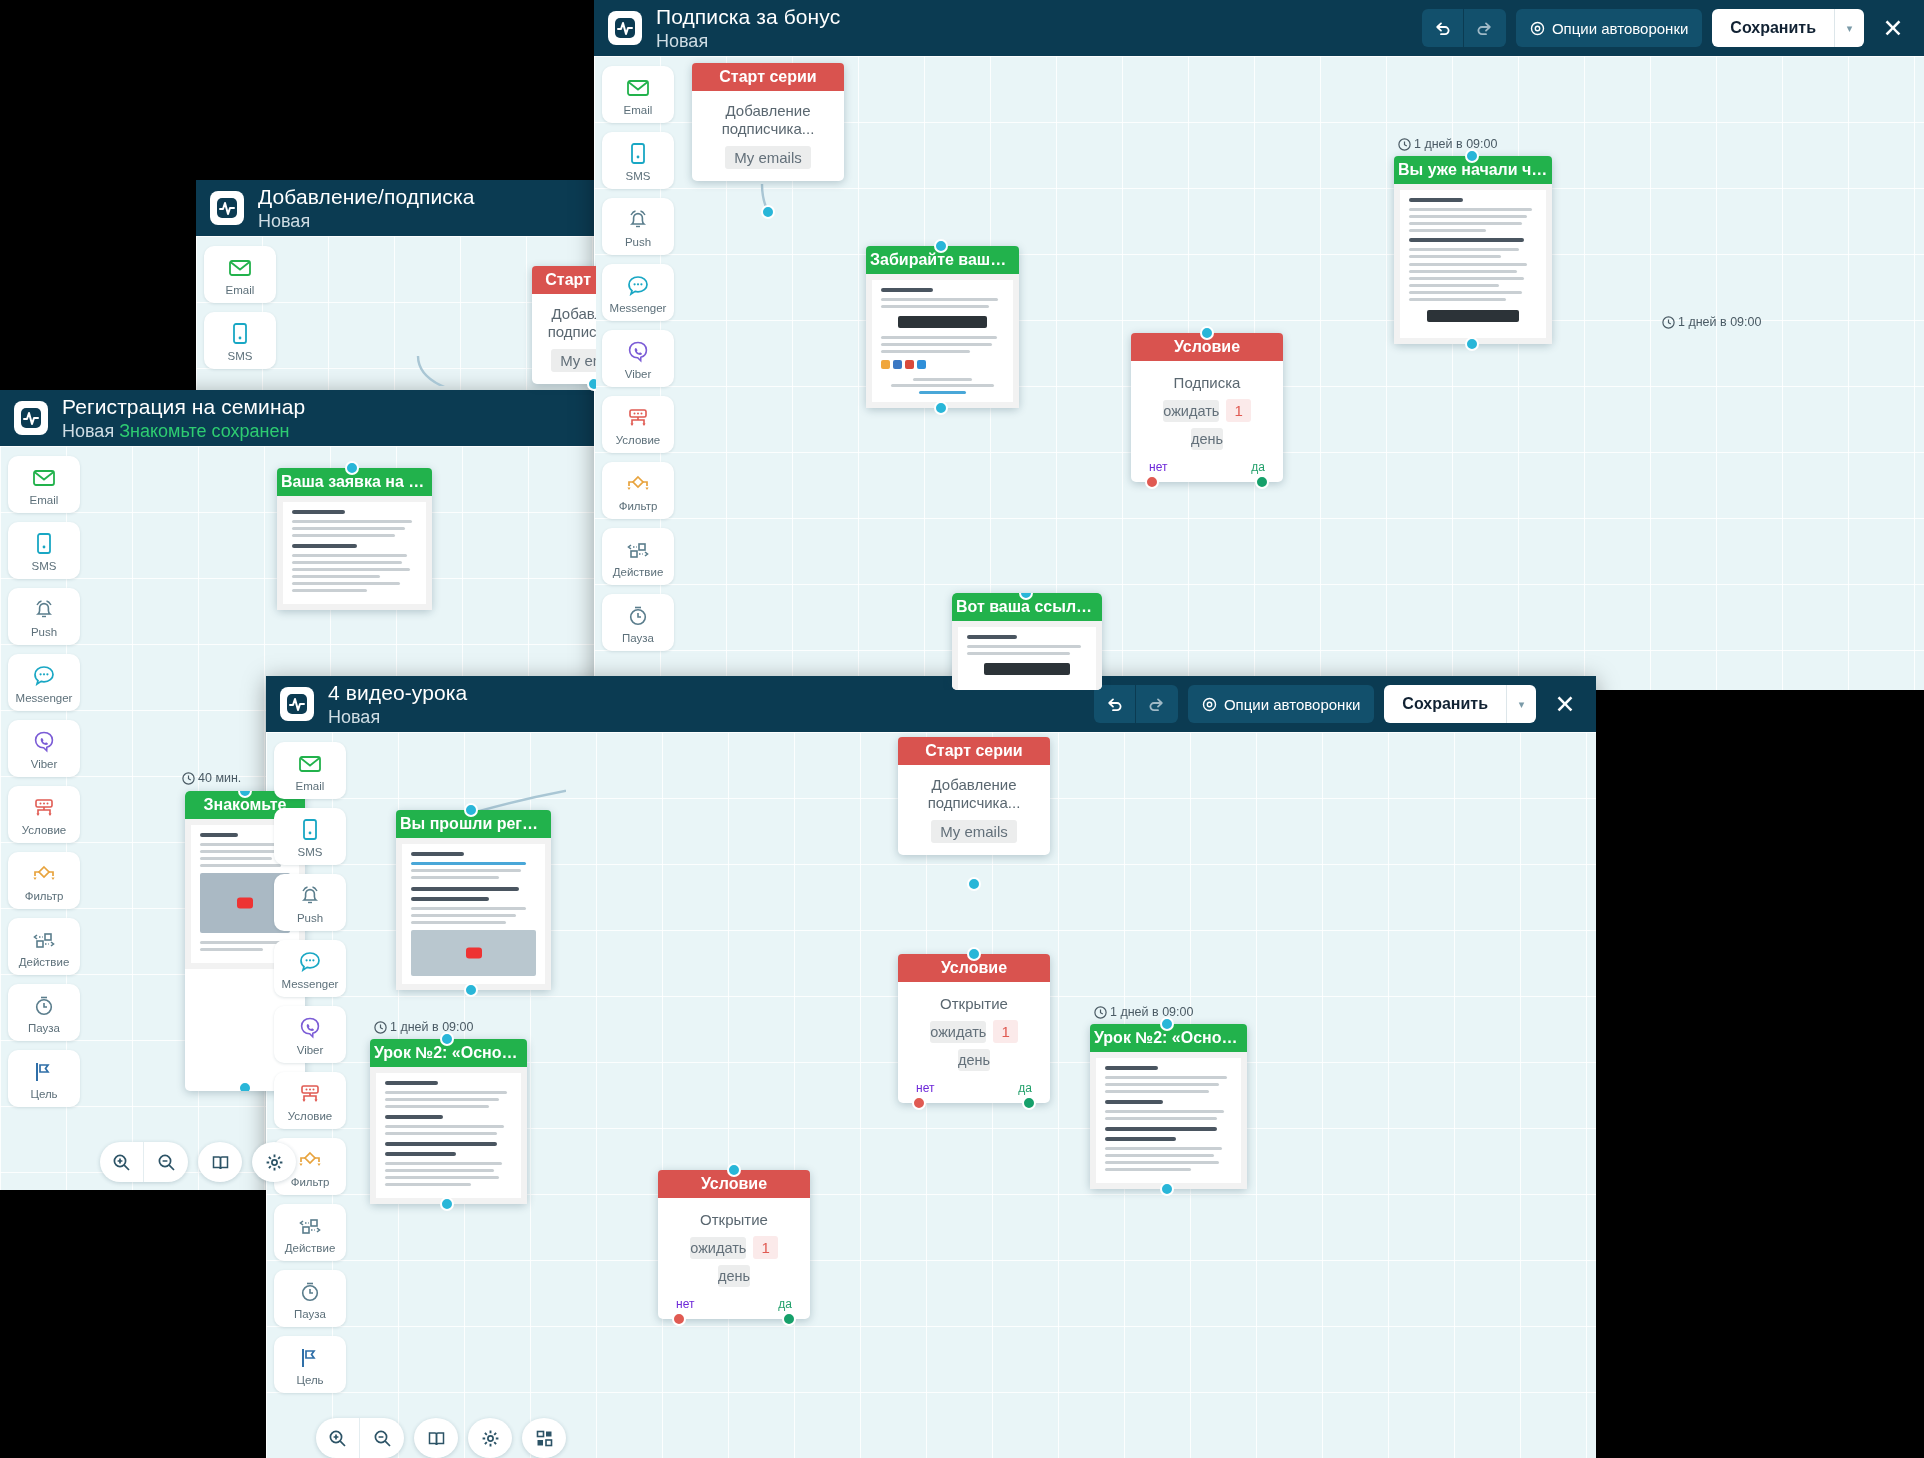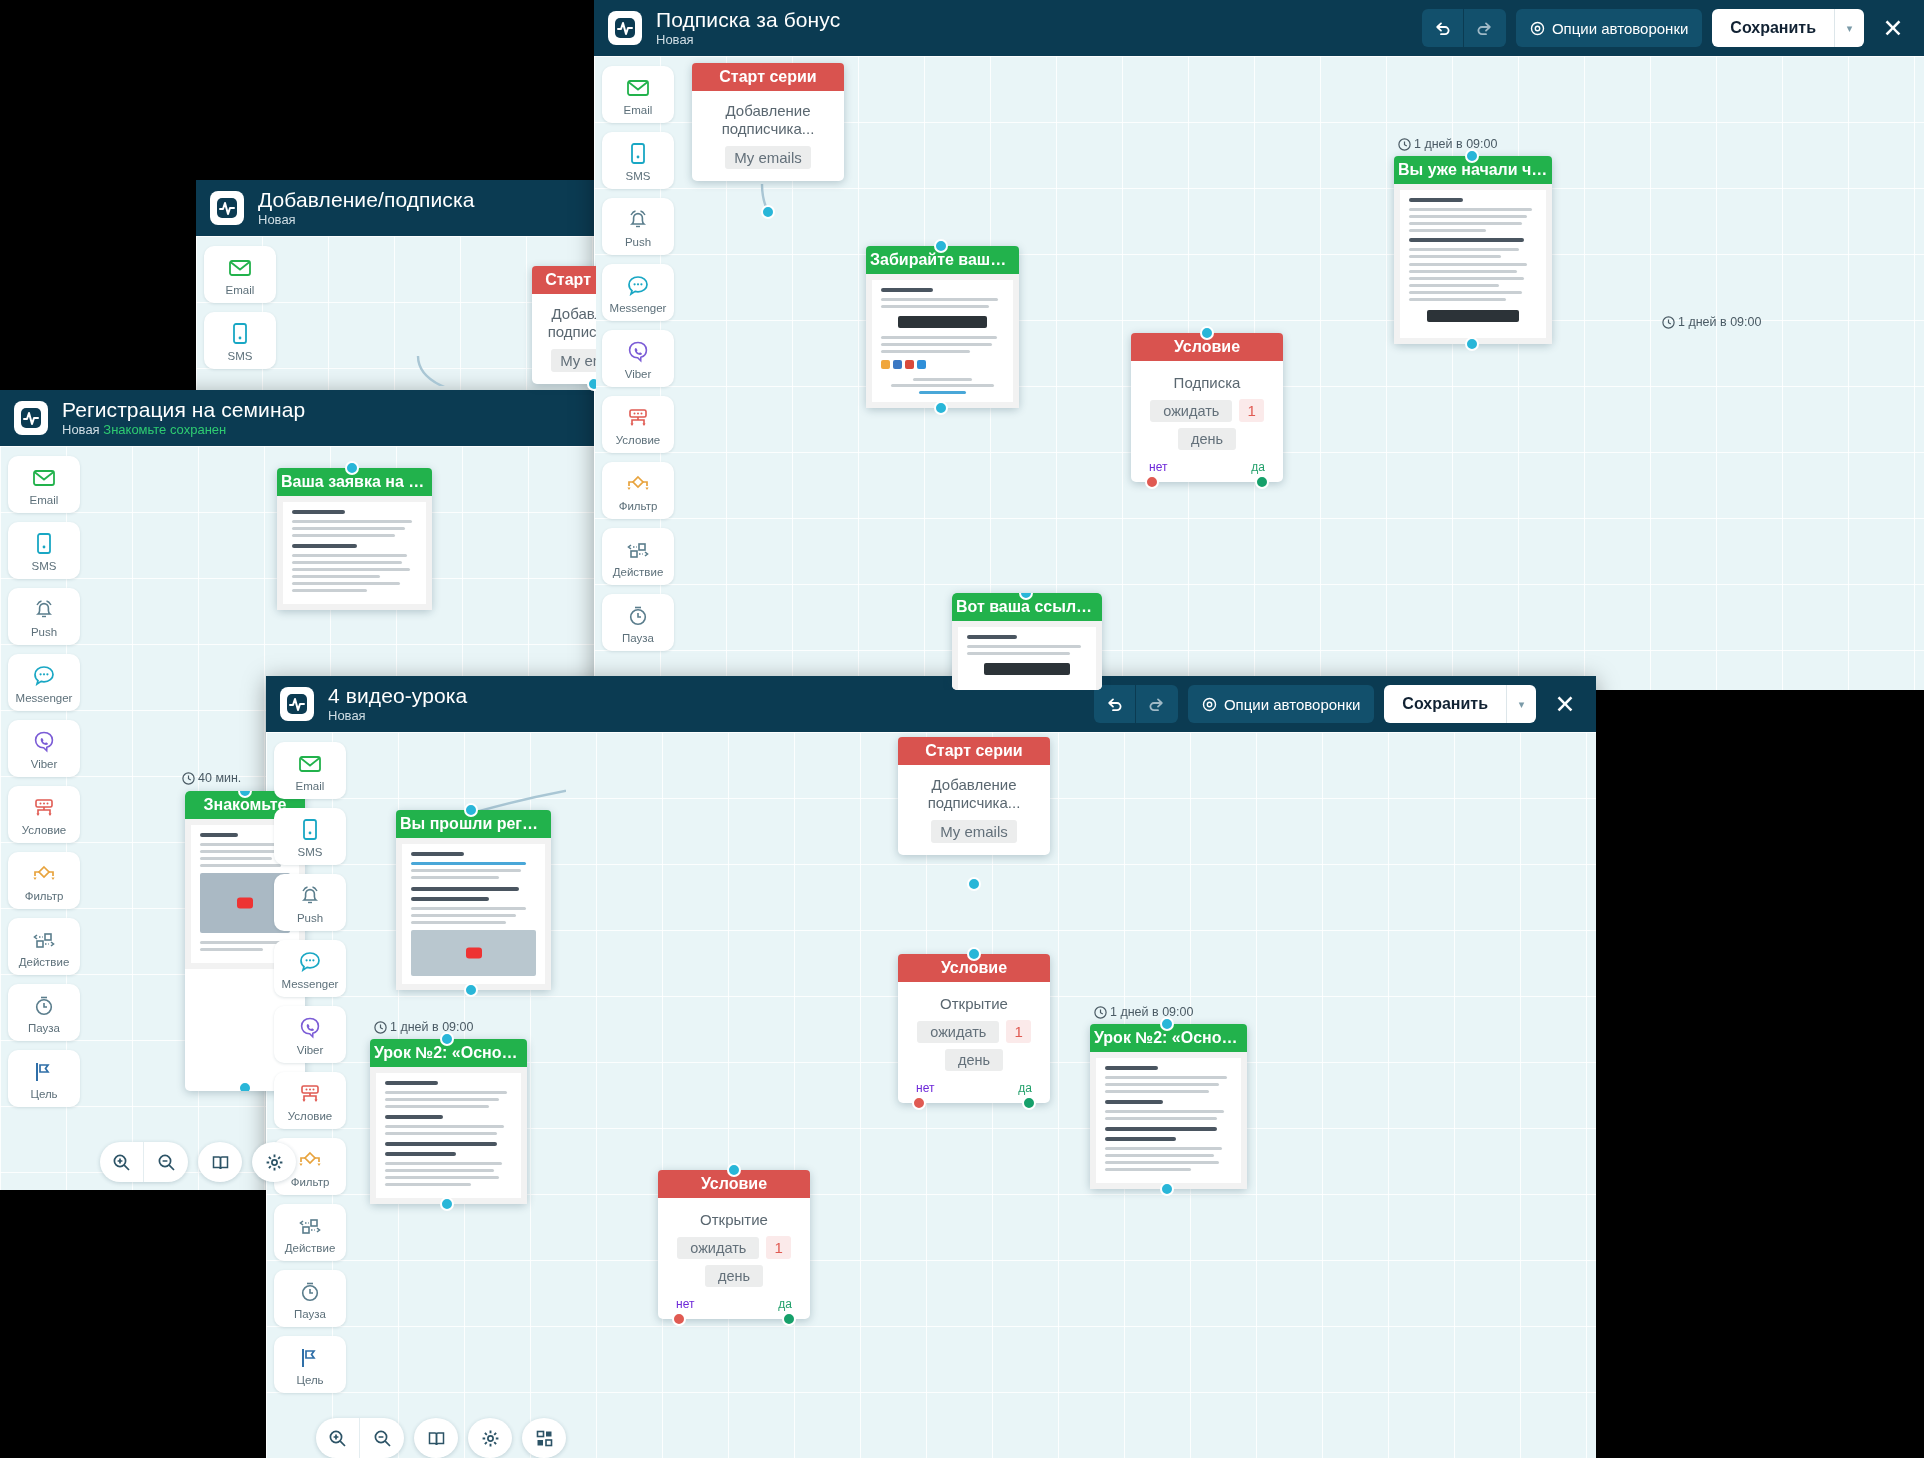--- a/index.html
+++ b/index.html
@@ -8,21 +8,21 @@
   #stage { position:relative; width:1924px; height:1458px; background:#000; }
 
   
   .win { position:absolute; background:#fff; box-shadow:0 4px 22px rgba(0,0,0,.35); overflow:hidden; }
   .win-head { background:#0b3b52; height:56px; display:flex; align-items:center; padding:0 14px; }
   .win-logo { width:34px; height:34px; border-radius:8px; background:#fff; display:flex;
               align-items:center; justify-content:center; flex:0 0 auto; margin-right:14px; }
   .win-logo svg { display:block; }
   .win-titles { display:flex; flex-direction:column; justify-content:center; line-height:1.12; }
   .win-title { color:#fff; font-size:21px; letter-spacing:.1px; }
-  .win-sub { color:#cfdde4; font-size:13px; margin-top:2px; }
+  .win-sub { color:#cfdde4; font-size:18px; margin-top:2px; }
   .win-sub .draft { color:#2ecc71; }
   .head-spacer { flex:1 1 auto; }
 
   .hbtns { display:flex; align-items:center; gap:0; }
   .hbtn-group { display:flex; background:#12506c; border-radius:6px; overflow:hidden; margin-right:10px; }
   .hbtn { width:42px; height:38px; display:flex; align-items:center; justify-content:center;
           color:#fff; font-size:17px; border-right:1px solid #0b3b52; }
   .hbtn:last-child { border-right:none; color:#b9cfda; }
   .opt-btn { height:38px; background:#12506c; color:#fff; border-radius:6px; display:flex;
              align-items:center; gap:7px; padding:0 14px; font-size:15px; margin-right:10px; white-space:nowrap; }
@@ -63,21 +63,21 @@
   .ml.lnk { background:#49a7d8; }
   .social { display:flex; gap:3px; margin-top:7px; }
   .social i { width:9px; height:9px; border-radius:2px; display:block; }
   .imgblk { background:#b9c7cf; height:46px; border-radius:2px; margin-top:6px; position:relative; }
   .imgblk::after { content:""; position:absolute; left:50%; top:50%; width:16px; height:11px;
                    transform:translate(-50%,-50%); background:#e33; border-radius:3px; }
 
   .cond-body { padding:13px 12px 8px; text-align:center; }
   .cond-title { font-size:15px; color:#5a6770; margin-bottom:8px; }
   .chiprow { display:flex; align-items:center; justify-content:center; gap:7px; margin-bottom:6px; }
-  .chip { background:#eceded; color:#63707a; font-size:14.5px; padding:3px 13px; border-radius:3px; }
+  .chip { background:#eceded; color:#63707a; font-size:14.5px; padding:3px 0; border-radius:3px; }
   .chipn { background:#fbeaea; color:#e05a52; font-size:15px; padding:3px 8px; border-radius:3px; }
   .yn { display:flex; justify-content:space-between; padding:4px 6px 0; font-size:12px; }
   .yn .no { color:#6d28d9; } .yn .yes { color:#22a06b; }
 
   .start-body { padding:11px 10px 12px; text-align:center; }
   .start-line { font-size:15px; color:#5a6770; line-height:1.22; }
   .start-tag { display:inline-block; background:#eceded; color:#63707a; font-size:15px;
                padding:3px 9px; border-radius:3px; margin-top:7px; }
 
   .dot { position:absolute; width:14px; height:14px; border-radius:50%; background:#29b6d8;

